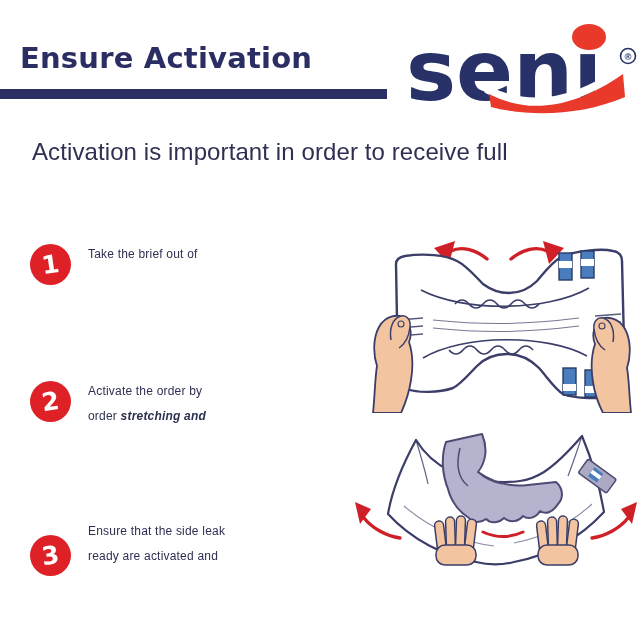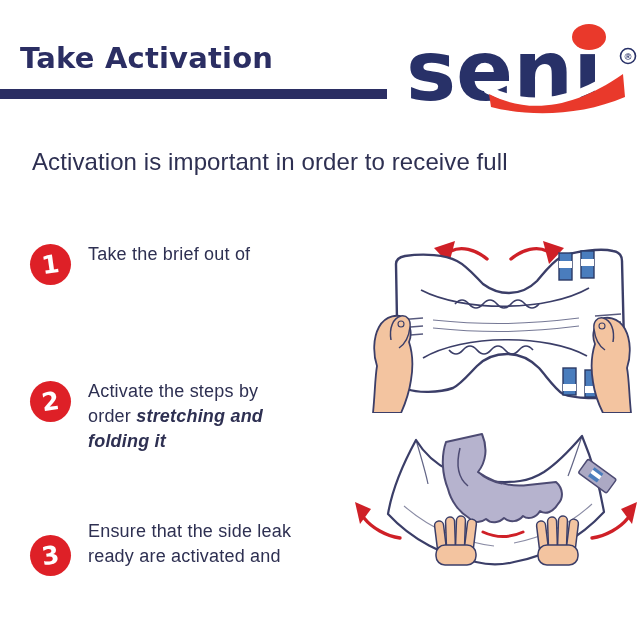--- a/index.html
+++ b/index.html
@@ -9,46 +9,46 @@
   }
   
   .page-title{
     position:absolute;left:20px;top:41px;margin:0;
     font-family:"DejaVu Sans","Liberation Sans",sans-serif;
     font-size:29px;font-weight:bold;color:#2b2e63;letter-spacing:.2px;white-space:nowrap;
   }
   .title-bar{position:absolute;left:0;top:89px;width:387px;height:10px;background:#2b2e63;}
   .logo-svg{position:absolute;left:402px;top:24px;}
   
-  .intro{position:absolute;left:32px;top:146px;}
+  .intro{position:absolute;left:32px;top:136px;}
   .intro div{font-size:24px;line-height:31px;color:#2e3052;white-space:nowrap;letter-spacing:.1px;}
   
   .step-circle{
     position:absolute;left:30px;width:41px;height:41px;border-radius:50%;
     background:#de2027;color:#fff;text-align:center;
   }
   .step-circle span{
     display:block;line-height:41px;font-size:25px;font-weight:bold;
     font-family:"DejaVu Sans",sans-serif;transform:rotate(-8deg);
   }
   .c1{top:244px}.c2{top:381px}.c3{top:535px}
   .step-text{position:absolute;left:88px;}
   .t1{top:242px}.t2{top:379px}.t3{top:519px}
-  .step-text div{font-size:18px;line-height:25px;color:#2e3052;white-space:nowrap;letter-spacing:.2px;}
+  .step-text div{font-size:12px;line-height:25px;color:#2e3052;white-space:nowrap;letter-spacing:.2px;}
   .step-text .b{font-weight:bold;font-style:italic;}
   
   .illus1{position:absolute;left:363px;top:228px;}
   .illus2{position:absolute;left:352px;top:426px;}
 </style>
 </head>
 <body>
 
 <div class="canvas">
 
-  <h1 class="page-title">Take Activation</h1>
+  <h1 class="page-title">Ensure Activation</h1>
   <div class="title-bar"></div>
 
   <svg class="logo-svg" width="236" height="94" viewBox="0 0 236 94">
     <text x="4" y="76" textLength="196" lengthAdjust="spacingAndGlyphs" font-family="DejaVu Sans, Liberation Sans, sans-serif" font-weight="bold" font-size="84" fill="#283168">senı</text>
     <path d="M 86,66 C 124,85 168,83 221,45" fill="none" stroke="#ffffff" stroke-width="8" stroke-linecap="round"></path>
     <path d="M 87,70 C 124,89 168,87 221,50 L 223,73 C 178,92 128,93 89,83 Z" fill="#e9392b"></path>
     <ellipse cx="187" cy="13" rx="17" ry="13" fill="#e9392b"></ellipse>
     <circle cx="226" cy="32" r="7.5" fill="none" stroke="#283168" stroke-width="1.6"></circle>
     <text x="226" y="35.5" text-anchor="middle" font-size="9.5" font-weight="bold" fill="#283168">®</text>
   </svg>
@@ -64,23 +64,22 @@
       <span>2</span>
     </div>
   <div class="step-circle c3">
       <span>3</span>
     </div>
 
   <div class="step-text t1">
     <div><span>Take the brief out of</span><span class="b"></span></div>
   </div>
   <div class="step-text t2">
-    <div><span>Activate the steps by</span><span class="b"></span></div>
+    <div><span>Activate the order by</span><span class="b"></span></div>
     <div><span>order </span><span class="b">stretching and</span></div>
-    <div><span></span><span class="b">folding it</span></div>
   </div>
   <div class="step-text t3">
     <div><span>Ensure that the side leak</span><span class="b"></span></div>
     <div><span>ready are activated and</span><span class="b"></span></div>
   </div>
 
   <svg class="illus1" width="277" height="185" viewBox="0 0 277 185">
     <g>
       <path d="M 124,31 C 112,21 98,18 88,23" fill="none" stroke="#cf2027" stroke-width="3.4" stroke-linecap="round"></path>
       <polygon points="92,13 71,20 86,36" fill="#cf2027"></polygon>

